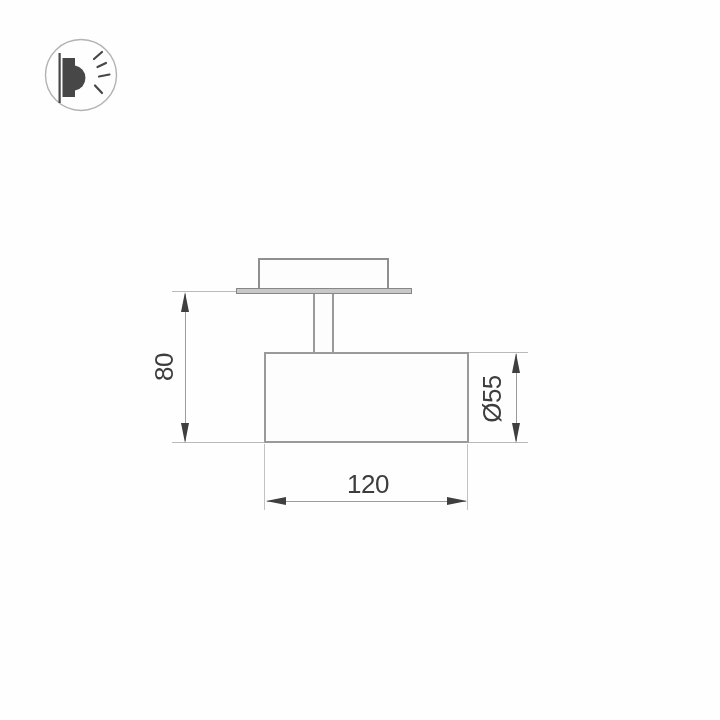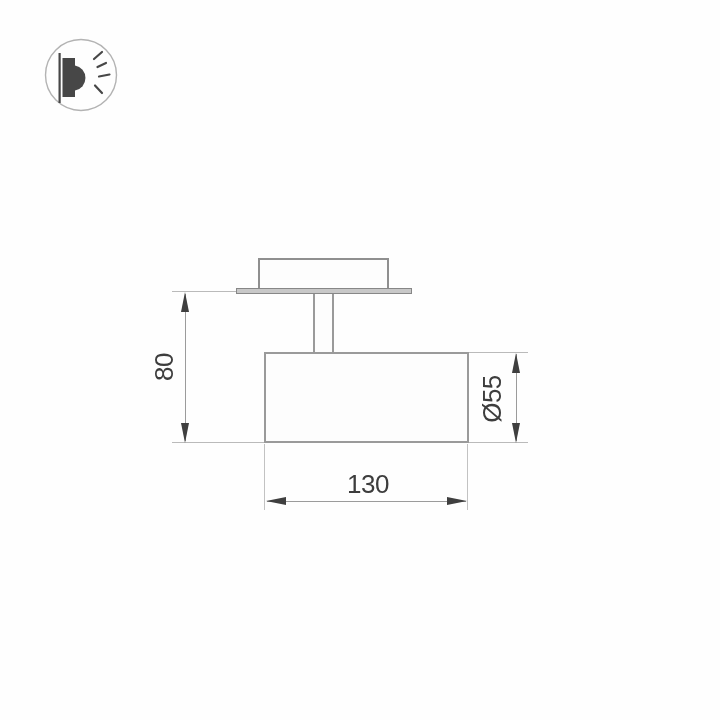--- a/index.html
+++ b/index.html
@@ -132,15 +132,15 @@
 
   <div id="arrow-height-top" class="abs arr arr-up"></div>
   <div id="arrow-height-bottom" class="abs arr arr-down"></div>
   <div id="arrow-diam-top" class="abs arr arr-up"></div>
   <div id="arrow-diam-bottom" class="abs arr arr-down"></div>
   <div id="arrow-len-left" class="abs arr arr-left"></div>
   <div id="arrow-len-right" class="abs arr arr-right"></div>
 
   <div id="label-height" class="abs dim-label">80</div>
   <div id="label-diameter" class="abs dim-label">Ø55</div>
-  <div id="label-length" class="abs dim-label">130</div>
+  <div id="label-length" class="abs dim-label">120</div>
 
 </div>
 
 </body></html>

